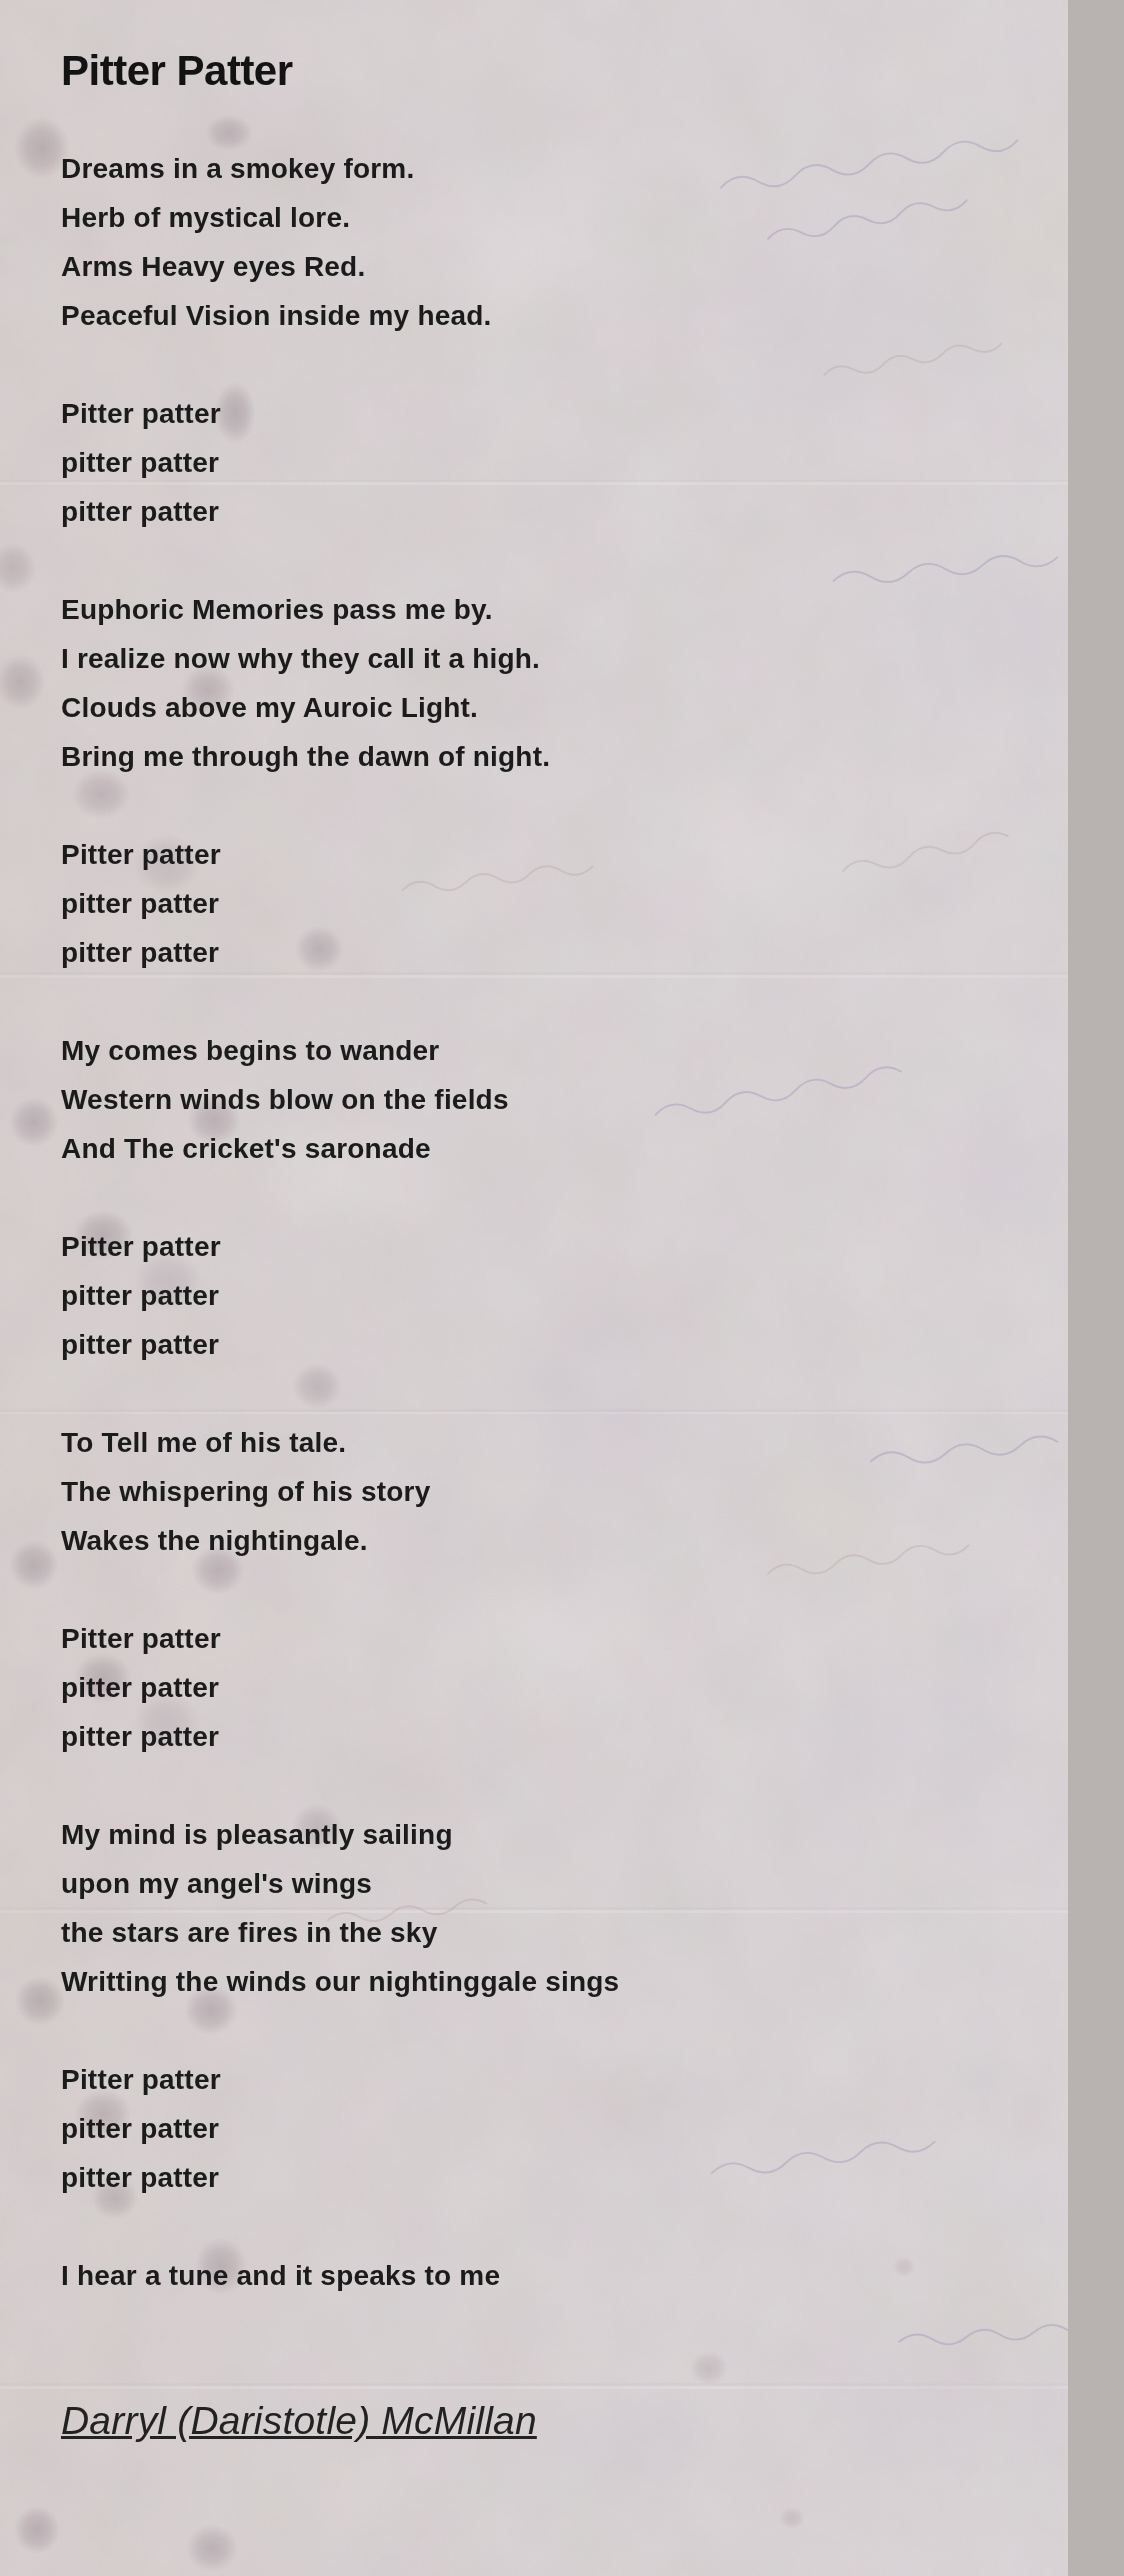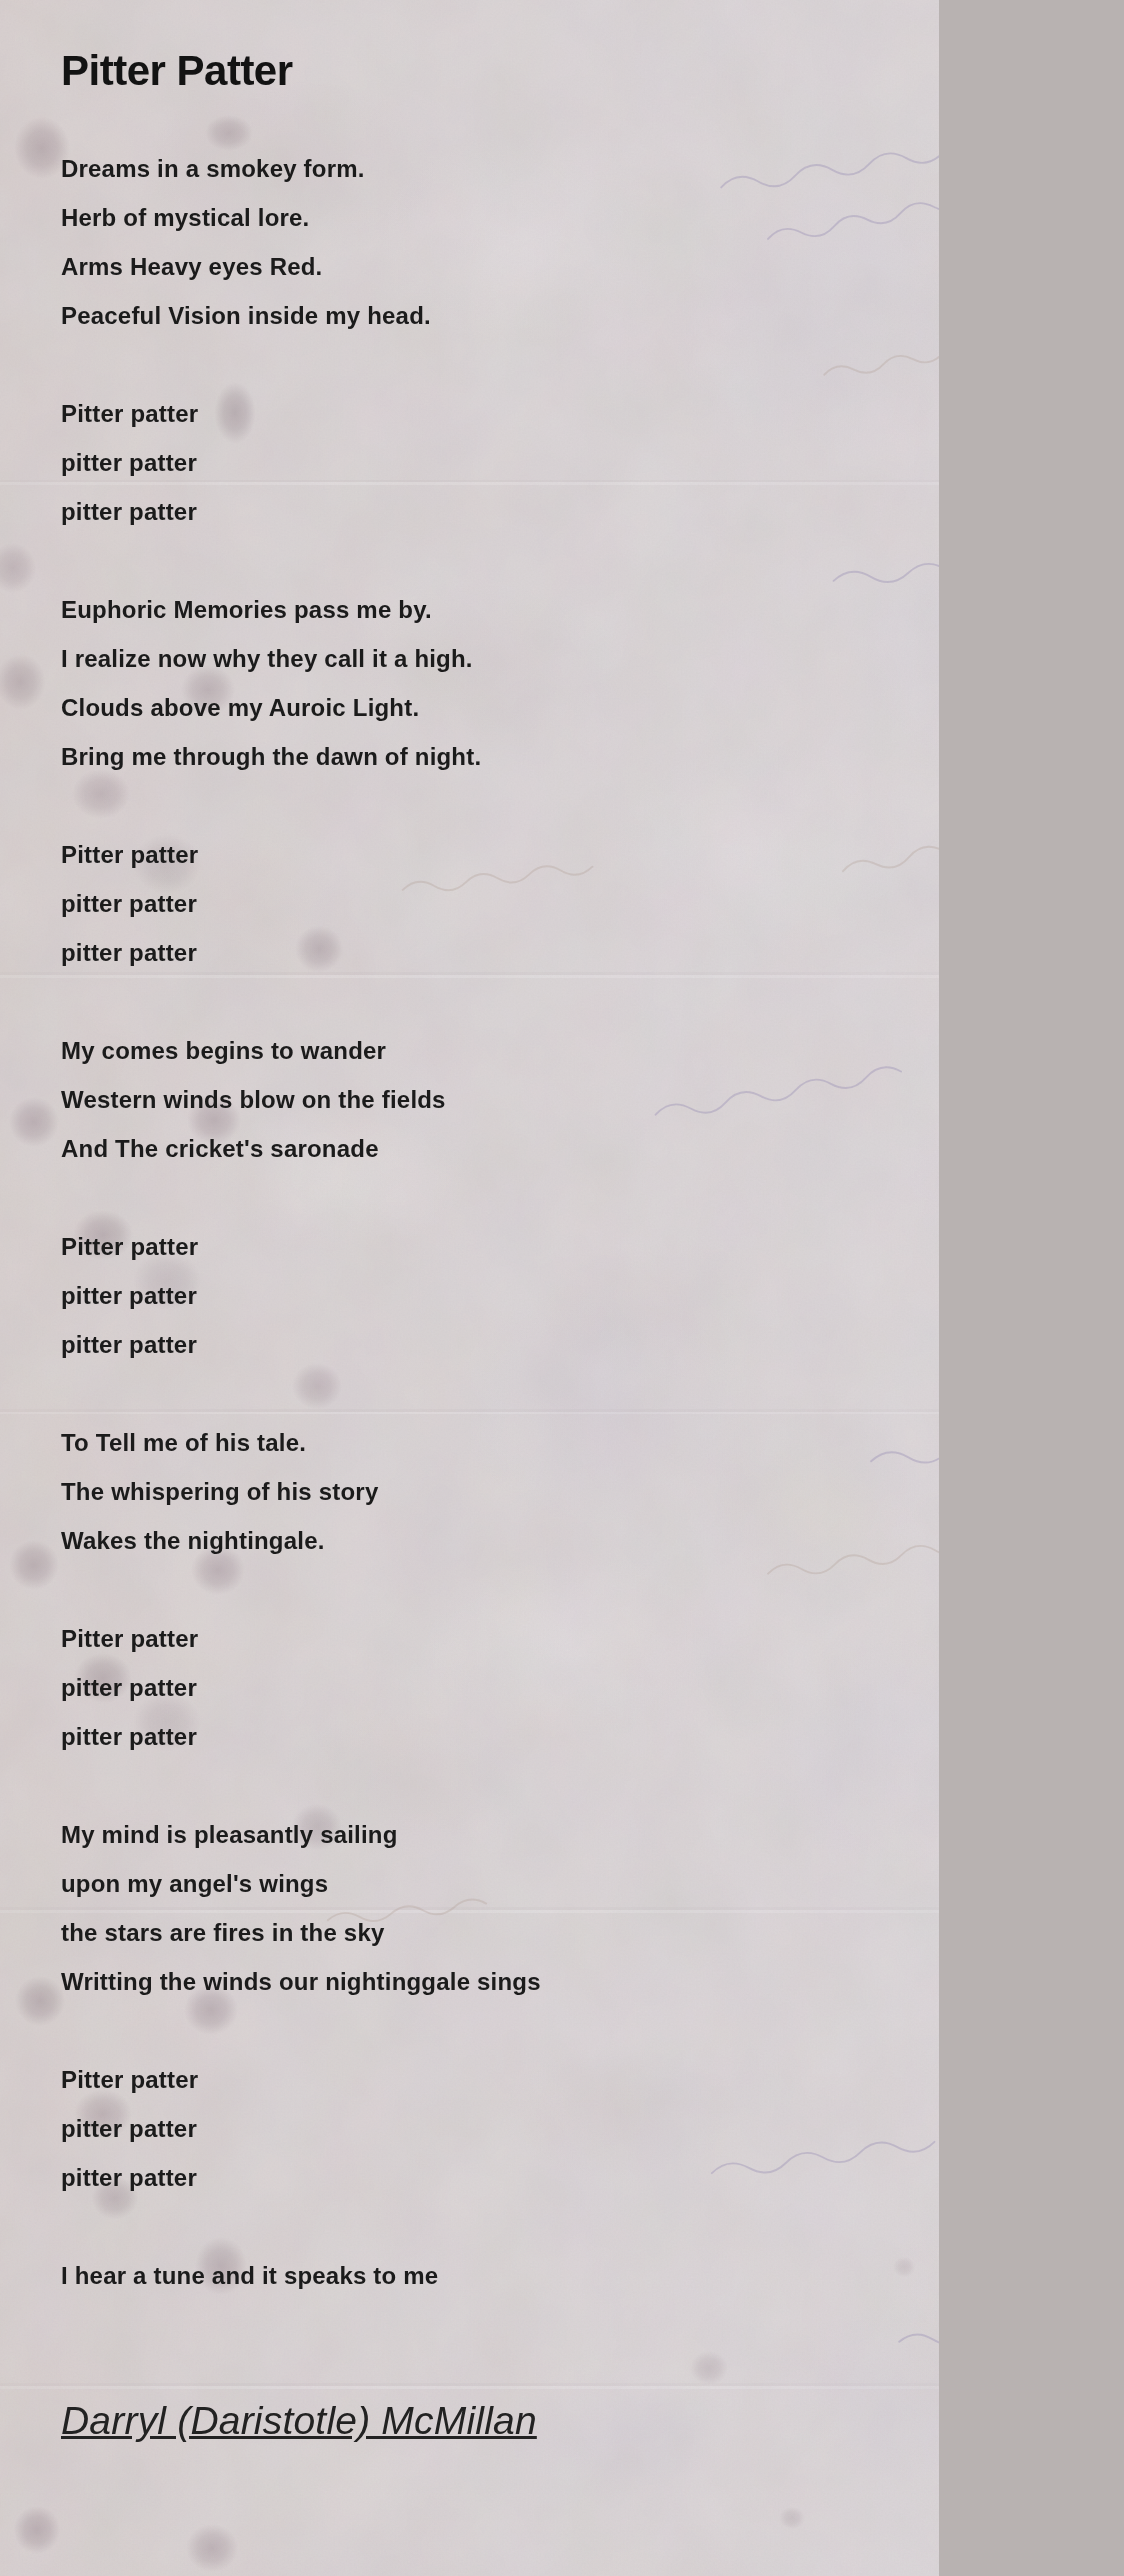--- a/index.html
+++ b/index.html
@@ -3,21 +3,21 @@
 <meta charset="utf-8">
 <style>
   html, body { margin: 0; padding: 0; }
   body {
     width: 1124px;
     font-family: "Liberation Sans", "DejaVu Sans", sans-serif;
     background: #b8b2b1;
   }
   .page {
     position: relative;
-    width: 939px;
+    width: 1068px;
     height: 2576px;
     overflow: hidden;
     background-color: var(--bg, #d8d2d1);
   }
   
   .bg-layer { position: absolute; inset: 0; pointer-events: none; }
   .bg-tint {
     background-image:
       
       linear-gradient(90deg, rgba(209,199,194,0.45) 0%, rgba(211,203,200,0.20) 30%, rgba(216,211,212,0.25) 55%, rgba(219,215,218,0.45) 100%),
@@ -97,21 +97,21 @@
     margin: 0;
     padding-top: 45px;
     font-size: 42px;
     line-height: 52px;
     font-weight: bold;
     letter-spacing: -0.5px;
     color: var(--title-color, #131313);
   }
   .poem-body {
     margin-top: 47px;
-    font-size: 24px;
+    font-size: 28px;
     font-weight: bold;
     line-height: 49px;
     letter-spacing: 0.2px;
     color: var(--text-color, #1b1b1b);
   }
   .stanza + .stanza { margin-top: 49px; }
   .author {
     margin-top: 99px;
     font-size: 39px;
     line-height: 43px;

